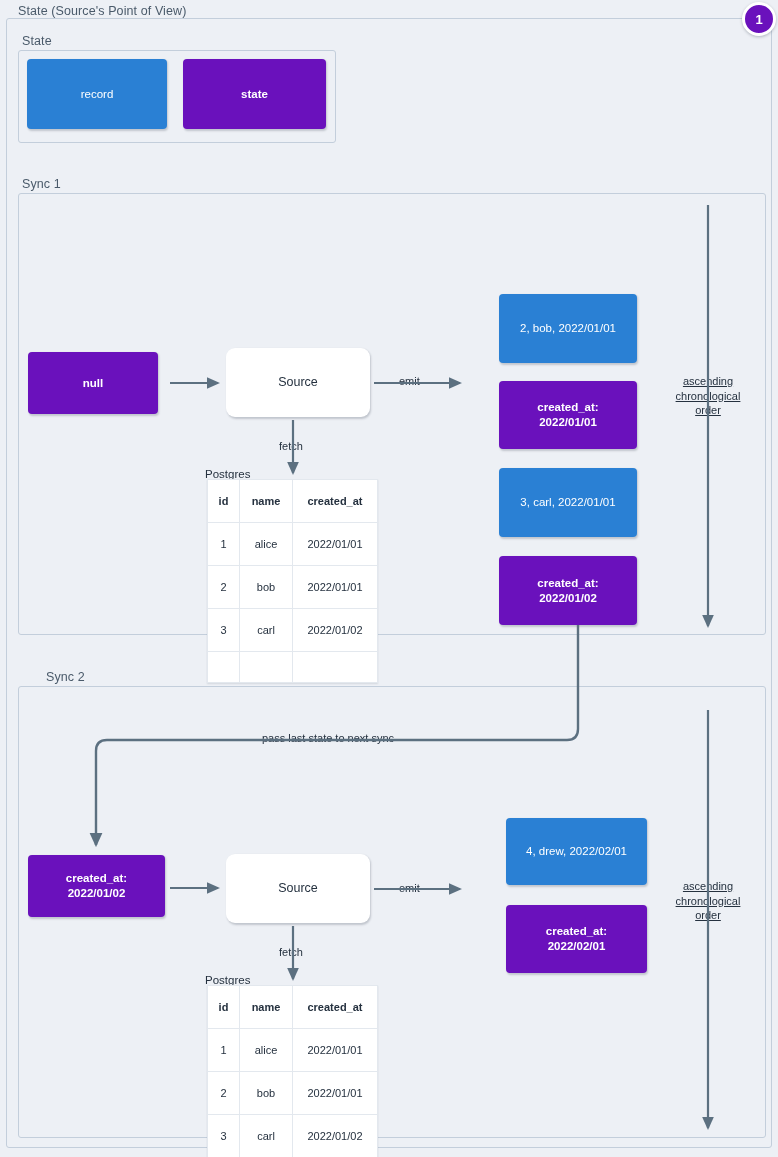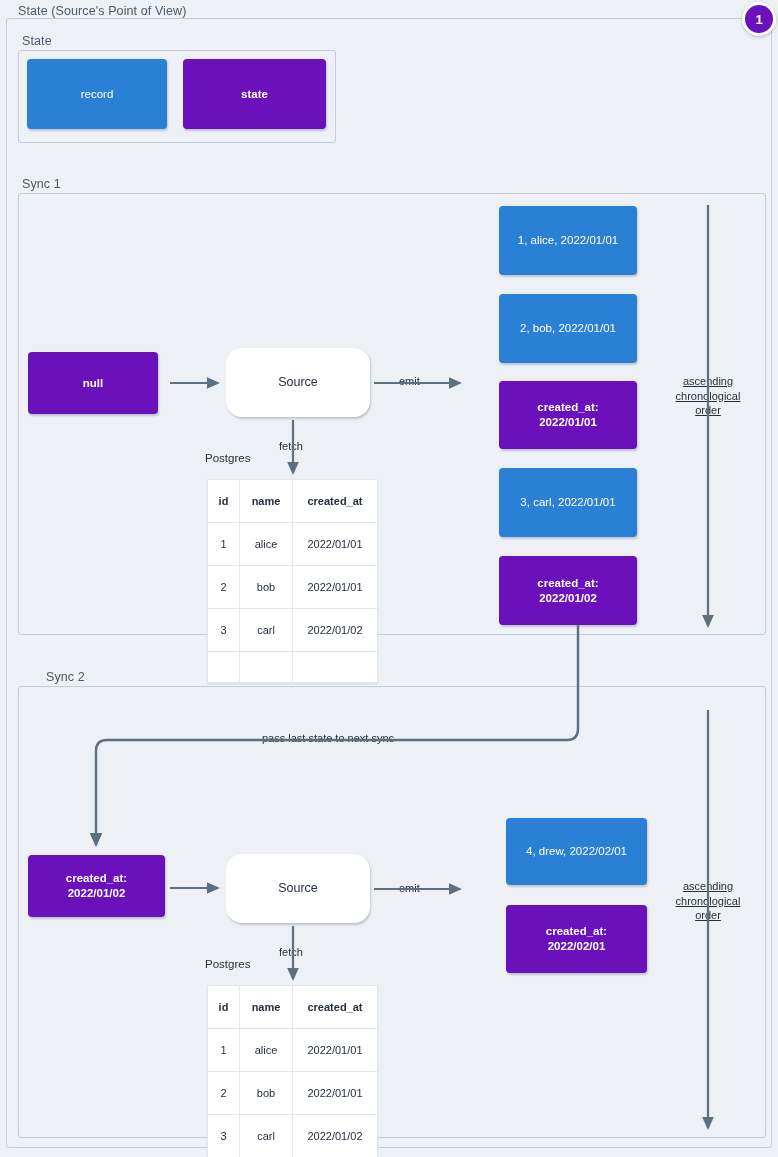--- a/index.html
+++ b/index.html
@@ -63,21 +63,21 @@
   .node.state {
     background: #6a11bc;
     color: #ffffff;
     font-weight: bold;
   }
   .node.source {
     background: #ffffff;
     color: #25313f;
     font-weight: normal;
     font-size: 12.5px;
-    border-radius: 16px;
+    border-radius: 9px;
   }
   .node .lines { white-space: pre-line; }
 
   
   #legend-record { left: 27px; top: 59px;  width: 140px; height: 70px; }
   #legend-state  { left: 183px; top: 59px; width: 143px; height: 70px; }
 
   
   #s1-state-in  { left: 28px;  top: 352px; width: 130px; height: 62px; }
   #s1-source    { left: 226px; top: 348px; width: 144px; height: 69px; }
@@ -91,20 +91,21 @@
   #s2-state-in  { left: 28px;  top: 855px; width: 137px; height: 62px; }
   #s2-source    { left: 226px; top: 854px; width: 144px; height: 69px; }
   #s2-rec-4     { left: 506px; top: 818px; width: 141px; height: 67px; }
   #s2-state-1   { left: 506px; top: 905px; width: 141px; height: 68px; }
 
   
   .pg-label {
     position: absolute;
     font-size: 11.5px;
     color: #25313f;
+    margin-top: 16px;
   }
   .pg-table {
     position: absolute;
     border-collapse: collapse;
     background: #ffffff;
     font-size: 11px;
     color: #25313f;
     box-shadow: 0 1px 1.5px rgba(40,50,70,.12);
   }
   .pg-table th, .pg-table td {
@@ -200,23 +201,20 @@
   <div id="sync1-title" class="group-title">Sync 1</div>
   <div id="sync1-frame" class="group-box"></div>
 
   <div id="s1-state-in" class="node state">
     <span class="lines">null</span>
   </div>
   <div id="s1-source" class="node source">
     <span class="lines">Source</span>
   </div>
 
-  <div id="s1-rec-1" class="node record">
-    <span class="lines">1, alice, 2022/01/01</span>
-  </div>
   <div id="s1-rec-2" class="node record">
     <span class="lines">2, bob, 2022/01/01</span>
   </div>
   <div id="s1-state-1" class="node state">
     <span class="lines">created_at:
 2022/01/01</span>
   </div>
   <div id="s1-rec-3" class="node record">
     <span class="lines">3, carl, 2022/01/01</span>
   </div>

